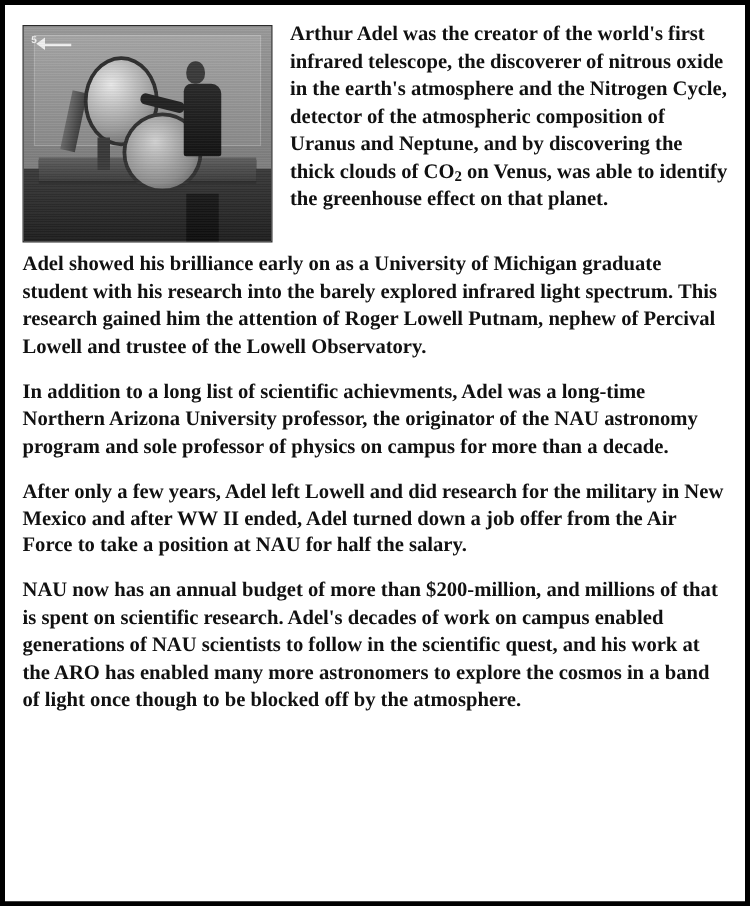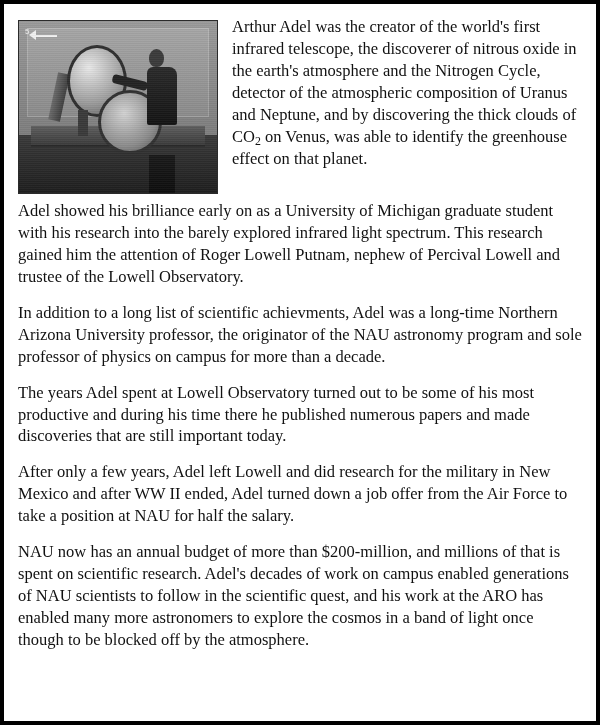--- a/index.html
+++ b/index.html
@@ -14,20 +14,21 @@
     background: #ffffff;
     border: 4px solid #000000;
     box-sizing: border-box;
     overflow: hidden;
     font-family: "Liberation Serif", serif;
   }
   #content {
     padding: 12px 14px 10px 14px;
     box-sizing: border-box;
     height: 100%;
+    font-weight: bold;
   }
   .figure {
     float: left;
     width: 198px;
     height: 172px;
     margin: 4px 14px 6px 0;
     position: relative;
     background: linear-gradient(#6f6f6f, #4a4a4a);
     border: 1px solid #2b2b2b;
     overflow: hidden;
@@ -221,18 +222,17 @@
     </figure>
 
     <p class="lead">
       <span>Arthur Adel was the creator of the world's first infrared telescope, the discoverer of nitrous oxide in the earth's atmosphere  and the Nitrogen Cycle, detector of the atmospheric composition of Uranus and Neptune, and by discovering the thick clouds of  CO</span><sub>2</sub><span> on Venus, was able to identify the greenhouse effect on that planet.</span>
     </p>
 
     <div class="clearfix"></div>
 
     <p>Adel showed his brilliance early on as a University of Michigan graduate student with his research into the barely explored infrared light spectrum. This research gained him the attention of Roger Lowell Putnam, nephew of Percival Lowell and trustee of the Lowell Observatory.</p>
     <p>In addition to a long list of scientific achievments, Adel was a long-time Northern Arizona University professor, the originator of the NAU astronomy program and sole professor of physics on campus for more than a decade.</p>
-    <p>The years Adel spent at Lowell Observatory turned out to be some of his most productive and during his time there he published numerous papers and made discoveries that are still important today.</p>
     <p>After only a few years, Adel left Lowell and did research for the military in New Mexico and after WW II ended, Adel turned down a job offer from the Air Force to take a position at NAU for half the salary.</p>
     <p>NAU now has an annual budget of more than $200-million, and millions of that is spent on scientific research. Adel's decades of work on campus enabled generations of NAU scientists to follow in the scientific quest, and his work at the ARO has enabled many more astronomers to explore the cosmos in a band of light once though to be blocked off by the atmosphere.</p>
 
   </div>
 </div>
 
 </body></html>

